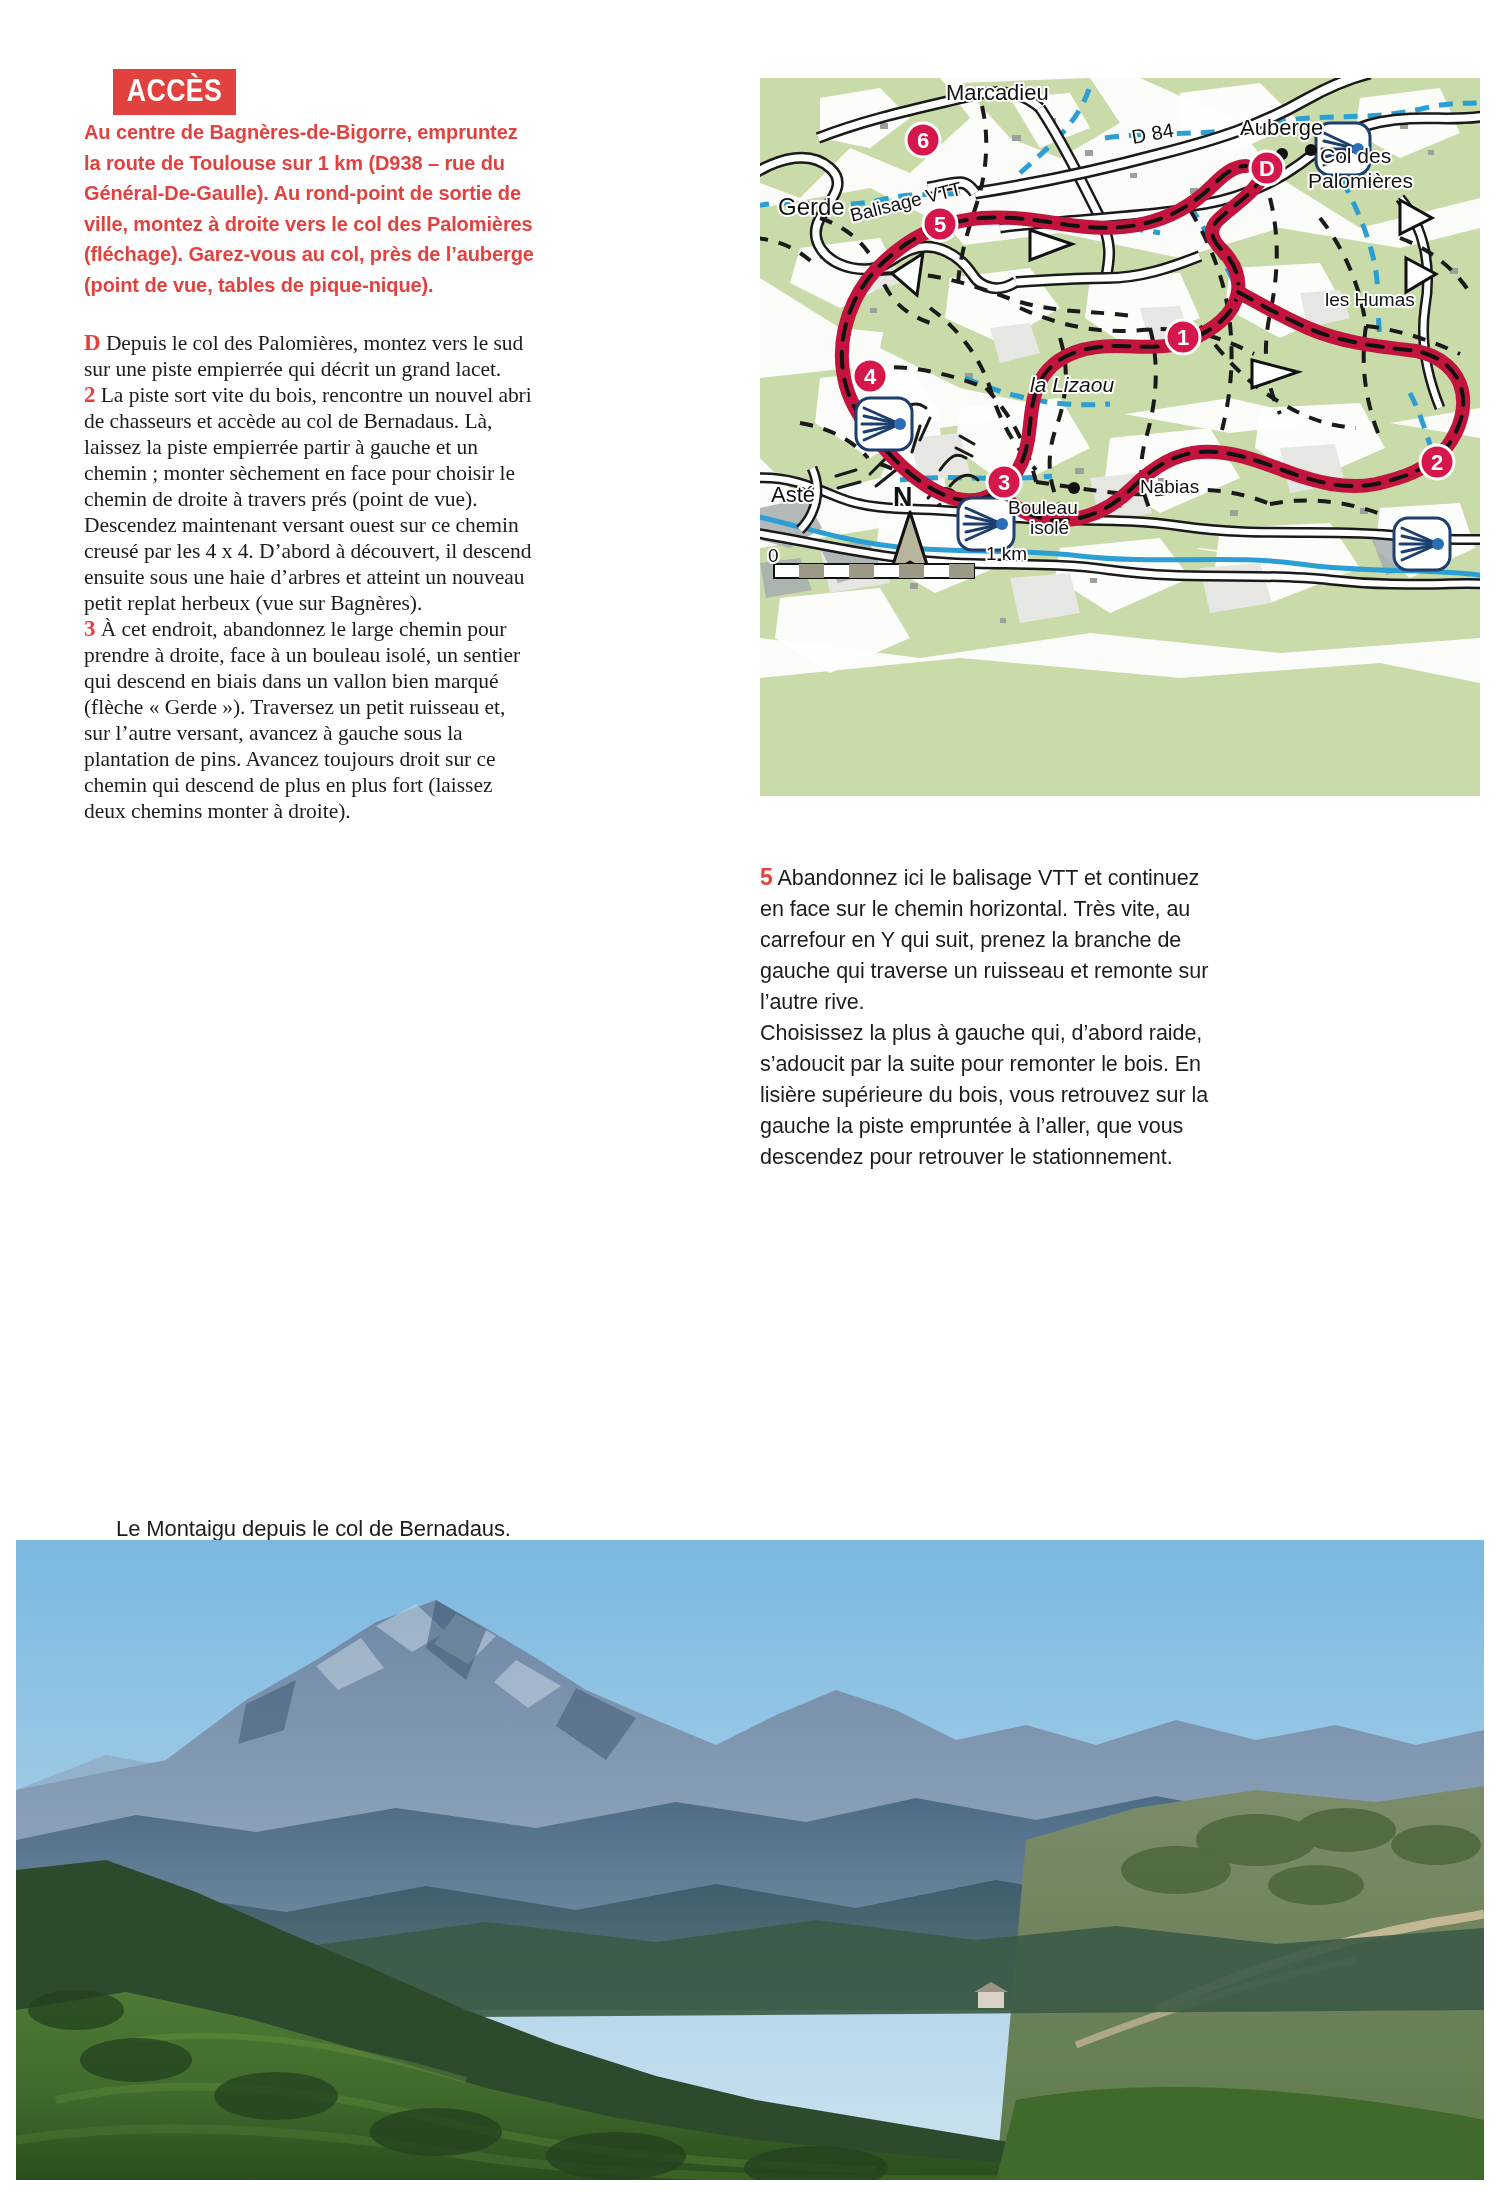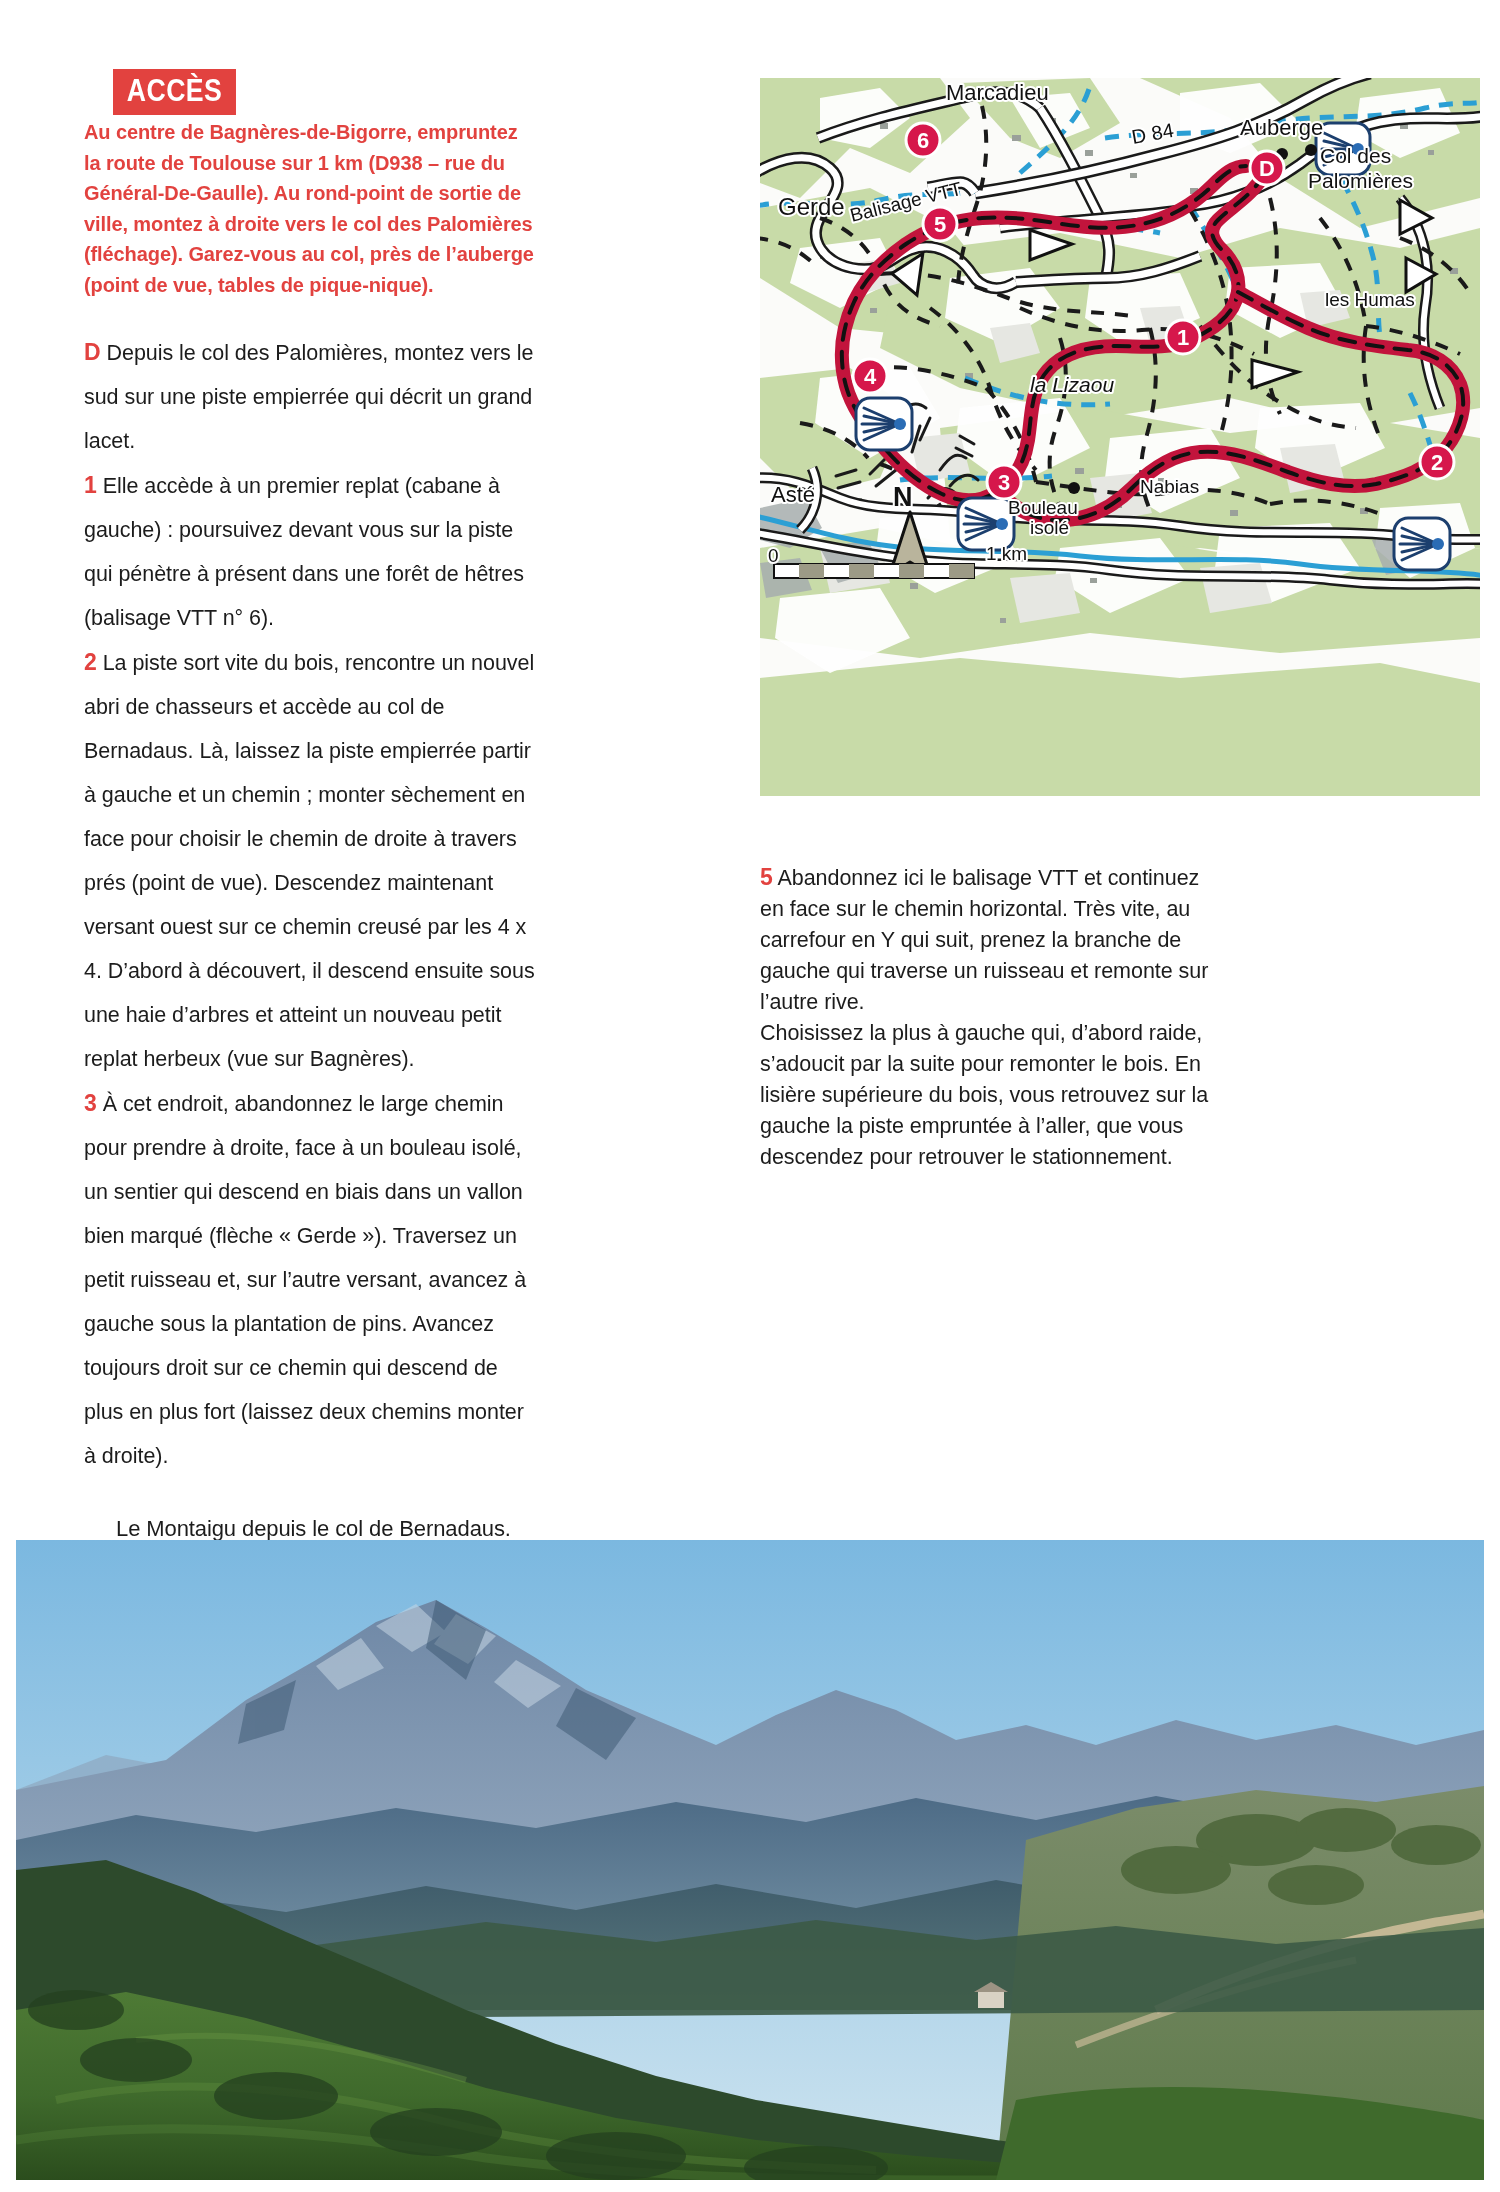--- a/index.html
+++ b/index.html
@@ -54,22 +54,23 @@
   }
 
   
   .col-left {
     position: absolute;
     left: 84px;
     top: 330px;
     width: 452px;
     color: #1c1c1c;
     font-size: 21.5px;
-    line-height: 44px;
+    line-height: 26px;
     letter-spacing: -0.05px;
+    font-family: Liberation Serif, serif;
   }
   
   .col-right {
     position: absolute;
     left: 760px;
     top: 862px;
     width: 455px;
     color: #1c1c1c;
     font-size: 21.5px;
     line-height: 31px;
@@ -138,24 +139,20 @@
 <div class="page">
 
   <div class="acces-badge">ACCÈS</div>
 
   <div class="acces-text">Au centre de Bagnères-de-Bigorre, empruntez la route de Toulouse sur 1 km (D938 – rue du Général-De-Gaulle). Au rond-point de sortie de ville, montez à droite vers le col des Palomières (fléchage). Garez-vous au col, près de l’auberge (point de vue, tables de pique-nique).</div>
 
   <div class="col-left">
     <p class="para">
       <span class="wp">D</span>
       <span>Depuis le col des Palomières, montez vers le sud sur une piste empierrée qui décrit un grand lacet.</span>
-    </p>
-    <p class="para">
-      <span class="wp">1</span>
-      <span>Elle accède à un premier replat (cabane à gauche) : poursuivez devant vous sur la piste qui pénètre à présent dans une forêt de hêtres (balisage VTT n° 6).</span>
     </p>
     <p class="para">
       <span class="wp">2</span>
       <span>La piste sort vite du bois, rencontre un nouvel abri de chasseurs et accède au col de Bernadaus. Là, laissez la piste empierrée partir à gauche et un chemin ; monter sèchement en face pour choisir le chemin de droite à travers prés (point de vue). Descendez maintenant versant ouest sur ce chemin creusé par les 4 x 4. D’abord à découvert, il descend ensuite sous une haie d’arbres et atteint un nouveau petit replat herbeux (vue sur Bagnères).</span>
     </p>
     <p class="para">
       <span class="wp">3</span>
       <span>À cet endroit, abandonnez le large chemin pour prendre à droite, face à un bouleau isolé, un sentier qui descend en biais dans un vallon bien marqué (flèche « Gerde »). Traversez un petit ruisseau et, sur l’autre versant, avancez à gauche sous la plantation de pins. Avancez toujours droit sur ce chemin qui descend de plus en plus fort (laissez deux chemins monter à droite).</span>
     </p>
   </div>

